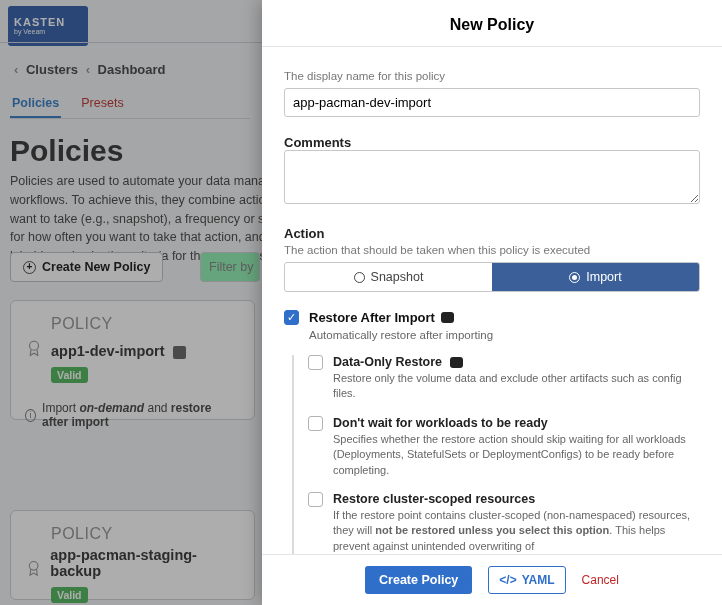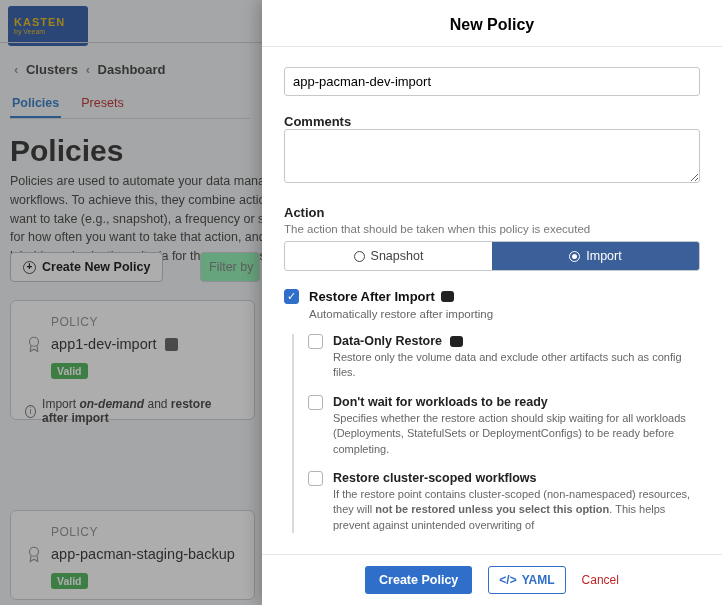--- a/index.html
+++ b/index.html
@@ -1,38 +1,38 @@
 <!DOCTYPE html>
 <html><head>
 <meta charset="utf-8">
 <style>
   * { box-sizing: border-box; margin: 0; padding: 0; font-family: -apple-system, BlinkMacSystemFont, "Segoe UI", Arial, sans-serif; }
   html, body { width: 722px; height: 605px; overflow: hidden; }
   .root { position: relative; width: 722px; height: 605px; background: #f2f3f4; }
 
   
   .bg { position:absolute; inset:0; }
-  .brand { position:absolute; top:6px; left:8px; width:80px; height:40px; background:#1c4fa0; color:#eab308; border-radius:3px; padding:14px 6px; display:flex; flex-direction:column; justify-content:center; }
+  .brand { position:absolute; top:6px; left:8px; width:80px; height:40px; background:#1c4fa0; color:#ffffff; border-radius:3px; padding:14px 6px; display:flex; flex-direction:column; justify-content:center; }
   .brand .b1{font-size:11px; font-weight:bold; letter-spacing:1px; line-height:1;}
   .brand .b2{font-size:7px; line-height:1;}
   .sep1{position:absolute; top:42px; left:0; right:0; height:1px; background:#c8ccd0;}
   .breadcrumb{position:absolute; top:62px; left:10px; font-size:13px; color:#333; font-weight:600;}
   .bc-ch{color:#888;margin:0 4px;}
   .tabs{position:absolute; top:96px; left:10px; font-size:12.5px; display:flex; gap:18px; border-bottom:1px solid #d0d3d6; width:240px;}
   .tab{padding:0 2px 6px 2px; color:#b91c1c;}
   .tab.active{color:#1f6fc0; font-weight:600; border-bottom:2px solid #1f6fc0;}
   .hdr-title{position:absolute; top:134px; left:10px; font-size:30px; font-weight:700; color:#222;}
   .hdr-desc{position:absolute; top:172px; left:10px; font-size:12.5px; color:#333; line-height:1.5; width:300px;}
   .btn-newpol{position:absolute; top:252px; left:10px; border:1px solid #b8bcc0; background:#fff; padding:7px 12px; font-size:12.5px; border-radius:4px; font-weight:600; display:flex; align-items:center; gap:6px;}
   .plus-circ{width:13px;height:13px;border:1.5px solid #333;border-radius:50%;display:inline-flex;align-items:center;justify-content:center;font-size:10px;line-height:1;}
   .filter{position:absolute; top:252px; left:200px; border:1px solid #c8ccd0; background:#86efac; padding:7px 8px; font-size:12.5px; border-radius:4px; color:#777; width:60px; overflow:hidden; white-space:nowrap;}
 
   .card{position:absolute; left:10px; width:245px; border:1px solid #c8ccd0; border-radius:6px; background:#fff; padding:14px 14px 12px 14px;}
-  .card .lbl{font-size:12px; letter-spacing:0.5px; color:#888; margin-left:26px;}
-  .card .nm{font-size:14.5px; font-weight:400; color:#222; margin:4px 0 6px 0; display:flex; align-items:center; gap:8px;}
+  .card .lbl{font-size:16px; letter-spacing:0.5px; color:#888; margin-left:26px;}
+  .card .nm{font-size:14.5px; font-weight:700; color:#222; margin:4px 0 6px 0; display:flex; align-items:flex-end; gap:8px;}
   .ribbon{width:18px;height:22px;display:inline-block;}
   .valid{display:inline-block; background:#3fae4a; color:#fff; font-size:10.5px; font-weight:600; padding:2px 6px; border-radius:3px; margin-left:26px;}
   .actline{font-size:12px; color:#333; margin-top:18px; margin-left:0; display:flex; align-items:center; gap:6px;}
   .info-c{width:13px;height:13px;border:1.5px solid #666;border-radius:50%;display:inline-flex;align-items:center;justify-content:center;font-size:9px;color:#666;}
   .ext-ic{width:13px;height:13px;background:#555;border-radius:2px;display:inline-block;}
 
   
   .dim{position:absolute; inset:0; background:rgba(60,60,60,0.42);}
 
   
@@ -134,20 +134,21 @@
     </div>
   </div>
 
   <div class="dim"></div>
 
   <div class="drawer">
     <div class="drw-hdr">New Policy</div>
 
     <div class="drw-body">
       <div class="field">
+        <div class="fhint">The display name for this policy</div>
         <input class="txt-in" value="app-pacman-dev-import" style="">
       </div>
 
       <div class="field">
         <div class="flabel">Comments</div>
         <textarea class="txt-area" style=""></textarea>
       </div>
 
       <div class="field">
         <div class="flabel">Action</div>
@@ -191,21 +192,21 @@
           <div class="cb"></div>
           <div>
             <div class="sl">Don't wait for workloads to be ready</div>
             <div class="sh">Specifies whether the restore action should skip waiting for all workloads (Deployments, StatefulSets or DeploymentConfigs) to be ready before completing.</div>
           </div>
         </div>
 
         <div class="sub" style="margin-bottom:0;">
           <div class="cb"></div>
           <div>
-            <div class="sl">Restore cluster-scoped workflows</div>
+            <div class="sl">Restore cluster-scoped resources</div>
             <div class="sh">
               <span>If the restore point contains cluster-scoped (non-namespaced) resources, they will </span><b>not be restored unless you select this option</b><span>. This helps prevent against unintended overwriting of</span>
             </div>
           </div>
         </div>
       </div>
     </div>
 
     <div class="drw-ftr">
       <button class="btn-pri">Create Policy</button>

